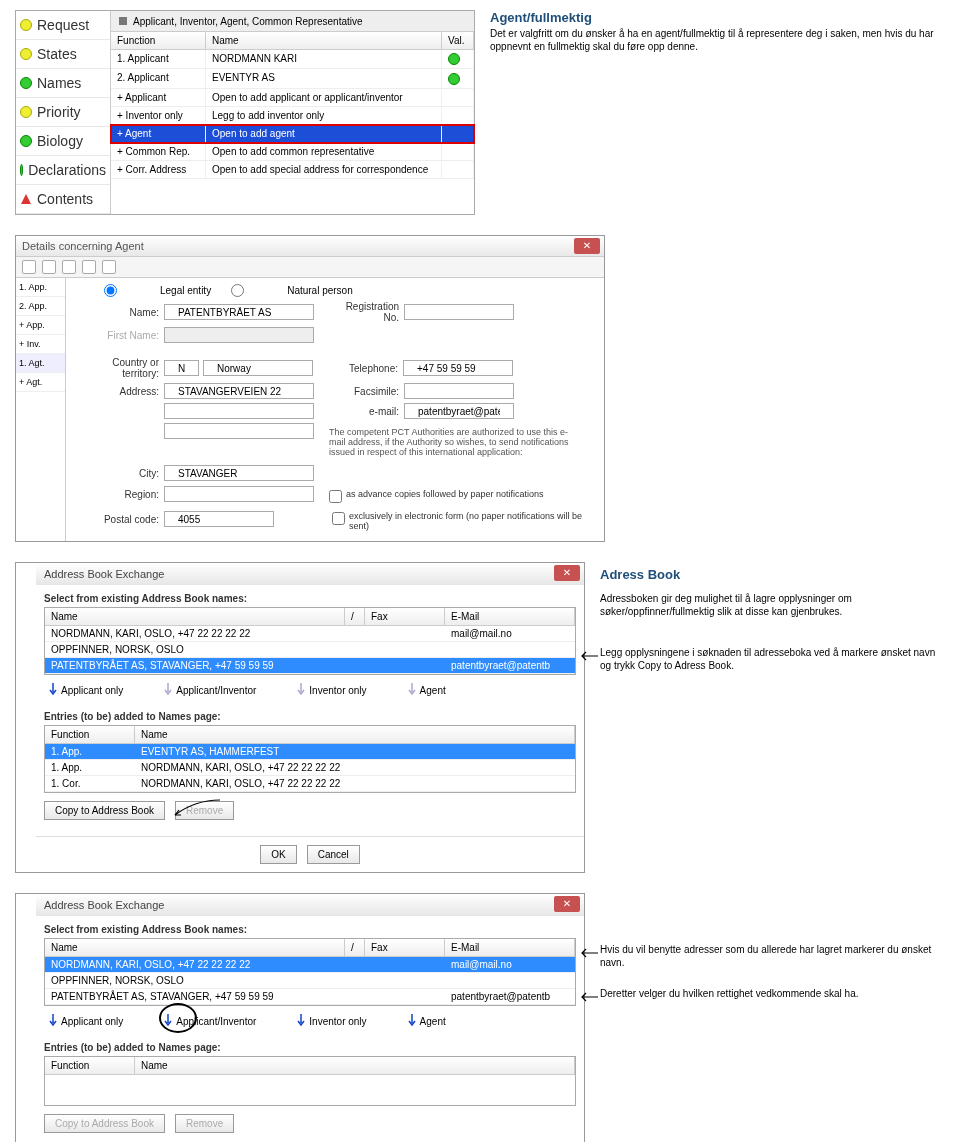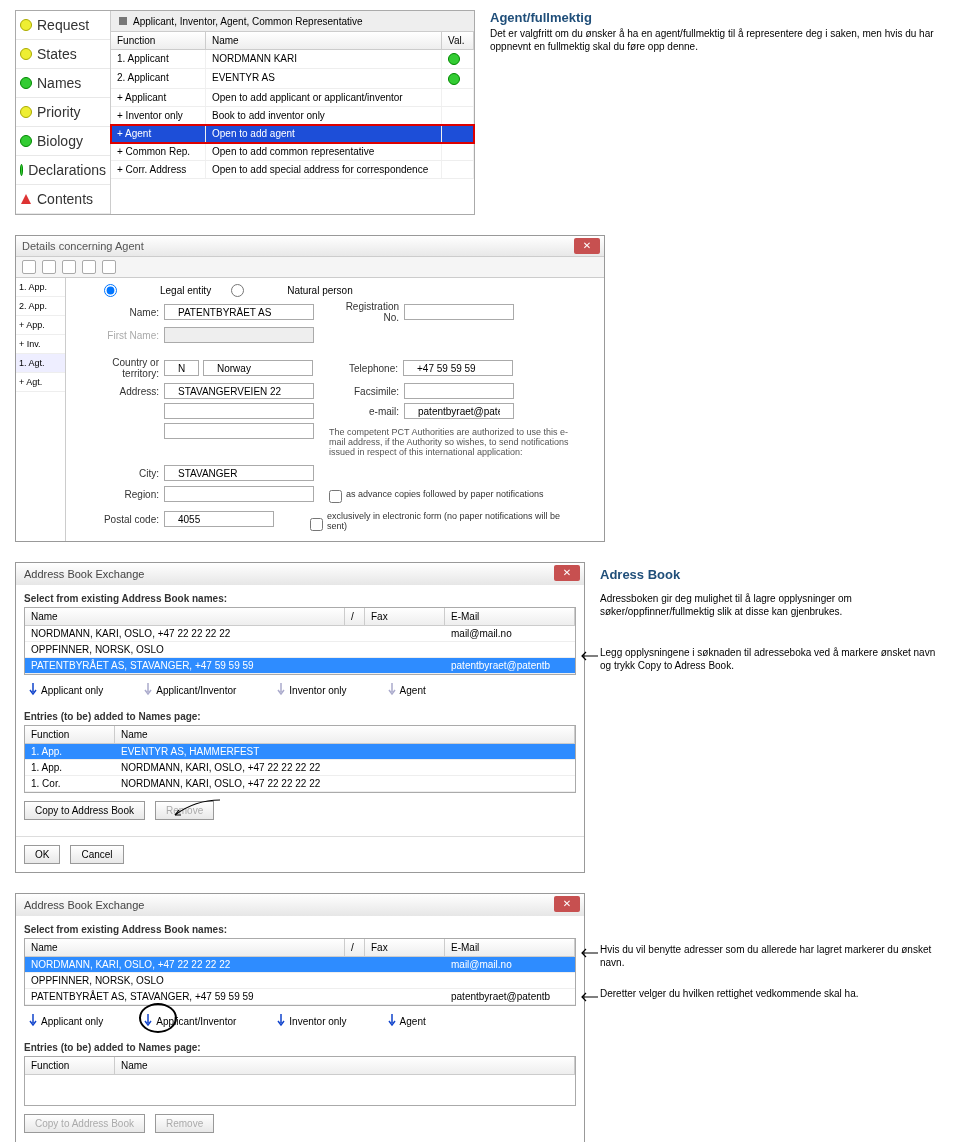--- a/index.html
+++ b/index.html
@@ -49,41 +49,41 @@
 .field { border: 1px solid #aaa; background: #fff; padding: 1px 13px; font-size: 10px; height: 16px; }
 .field-sm { width: 35px; } .field-md { width: 110px; } .field-lg { width: 150px; }
 .radio { display:inline-flex; align-items:center; margin-right:20px;gap:40px; }
 .radio input { margin-right:3px; }
 .chk-row { display:flex; align-items:flex-start; margin-top:4px; }
 .chk-row input { margin-right:4px; margin-top:1px; }
 .chk-row span { font-size:9px; color:#333; max-width:240px; }
 .small-note { font-size:9px; color:#555; max-width:240px; margin:4px 0 4px 0; }
 
 
-.abx { width: 570px; border: 1px solid #999; background: #fff; font-size: 10px; position: relative; }
+.abx { width: 570px; border: 1px solid #999; background: #fff; font-size: 10px; position: relative; padding-left: 20px; }
 .abx-title { background: linear-gradient(#fff,#e6e6e6); padding: 5px 8px; font-size: 11px; color: #444; position: relative; }
 .abx-body { padding: 8px; }
 .abx-label { font-size: 10px; color: #333; margin-bottom: 3px; font-weight: bold; }
 .abx-grid { border: 1px solid #aaa; }
 .abx-gh { display:flex; background: linear-gradient(#fff,#eee); border-bottom:1px solid #ccc; }
 .abx-gh div { padding:3px 6px; border-right:1px solid #ccc; font-size:10px; }
 .col-name { flex:1; } .col-slash { width:20px; } .col-fax { width:80px; } .col-email { width:130px; }
 .abx-row { display:flex; border-bottom:1px solid #eee; }
 .abx-row div { padding:2px 6px; font-size:10px; }
 .abx-row.sel { background:#2e8cff; color:#fff; }
 .abx-opts { display:flex; gap:40px; padding:8px 4px; align-items:center; }
 .abx-opt { display:flex; align-items:center; gap:3px; }
 .arrow-dn { width:10px; height:14px; display:inline-block; }
 .arrow-dn svg { width:100%; height:100%; }
 .abx-entries { margin-top:6px; }
 .abx-entries .abx-grid { min-height: 60px; }
 .abx-btns { display:flex; gap:10px; padding:8px 0; }
 .btn { border:1px solid #999; background:linear-gradient(#fff,#e8e8e8); padding:3px 10px; font-size:10px; cursor:default; }
 .btn.dis { color:#aaa; }
-.abx-footer { display:flex; justify-content:flex-start; gap:10px; padding:8px; border-top:1px solid #ddd; }
+.abx-footer { display:flex; justify-content:center; gap:10px; padding:8px; border-top:1px solid #ddd; }
 
 
 .circ-annot { position:absolute; border:2px solid #000; border-radius:50%; pointer-events:none; }
 
 
 .arrow-svg { position:absolute; pointer-events:none; }
 
 
 .section { position: relative; margin-bottom: 20px; }
 
@@ -151,21 +151,21 @@
               <div class="gh-cell gh-name">EVENTYR AS</div>
               <div class="gh-cell gh-val"><span class="val-ico"></span></div>
             </div>
         <div class="grid-row">
               <div class="gh-cell gh-func">+ Applicant</div>
               <div class="gh-cell gh-name">Open to add applicant or applicant/inventor</div>
               <div class="gh-cell gh-val"></div>
             </div>
         <div class="grid-row">
               <div class="gh-cell gh-func">+ Inventor only</div>
-              <div class="gh-cell gh-name">Book to add inventor only</div>
+              <div class="gh-cell gh-name">Legg to add inventor only</div>
               <div class="gh-cell gh-val"></div>
             </div>
         <div class="grid-row gr-selected">
               <div class="gh-cell gh-func">+ Agent</div>
               <div class="gh-cell gh-name">Open to add agent</div>
               <div class="gh-cell gh-val"></div>
             </div>
         <div class="grid-row">
               <div class="gh-cell gh-func">+ Common Rep.</div>
               <div class="gh-cell gh-name">Open to add common representative</div>
@@ -261,21 +261,21 @@
           <label class="lbl-w1">Region:</label>
           <input class="field field-lg" style="">
           <div style="margin-left:15px;" class="chk-row">
                 <input type="checkbox" style="">
                 <span>as advance copies followed by paper notifications</span>
               </div>
         </div>
         <div class="form-row">
           <label class="lbl-w1">Postal code:</label>
           <input class="field field-md" value="4055" style="">
-          <div style="margin-left:36px;align-items:flex-end;" class="chk-row">
+          <div style="margin-left:58px;" class="chk-row">
                 <input type="checkbox" style="">
                 <span>exclusively in electronic form (no paper notifications will be sent)</span>
               </div>
         </div>
       </div>
     </div>
   </div>
 </div>
 
 <div class="section row-flex" style="gap:15px;">

